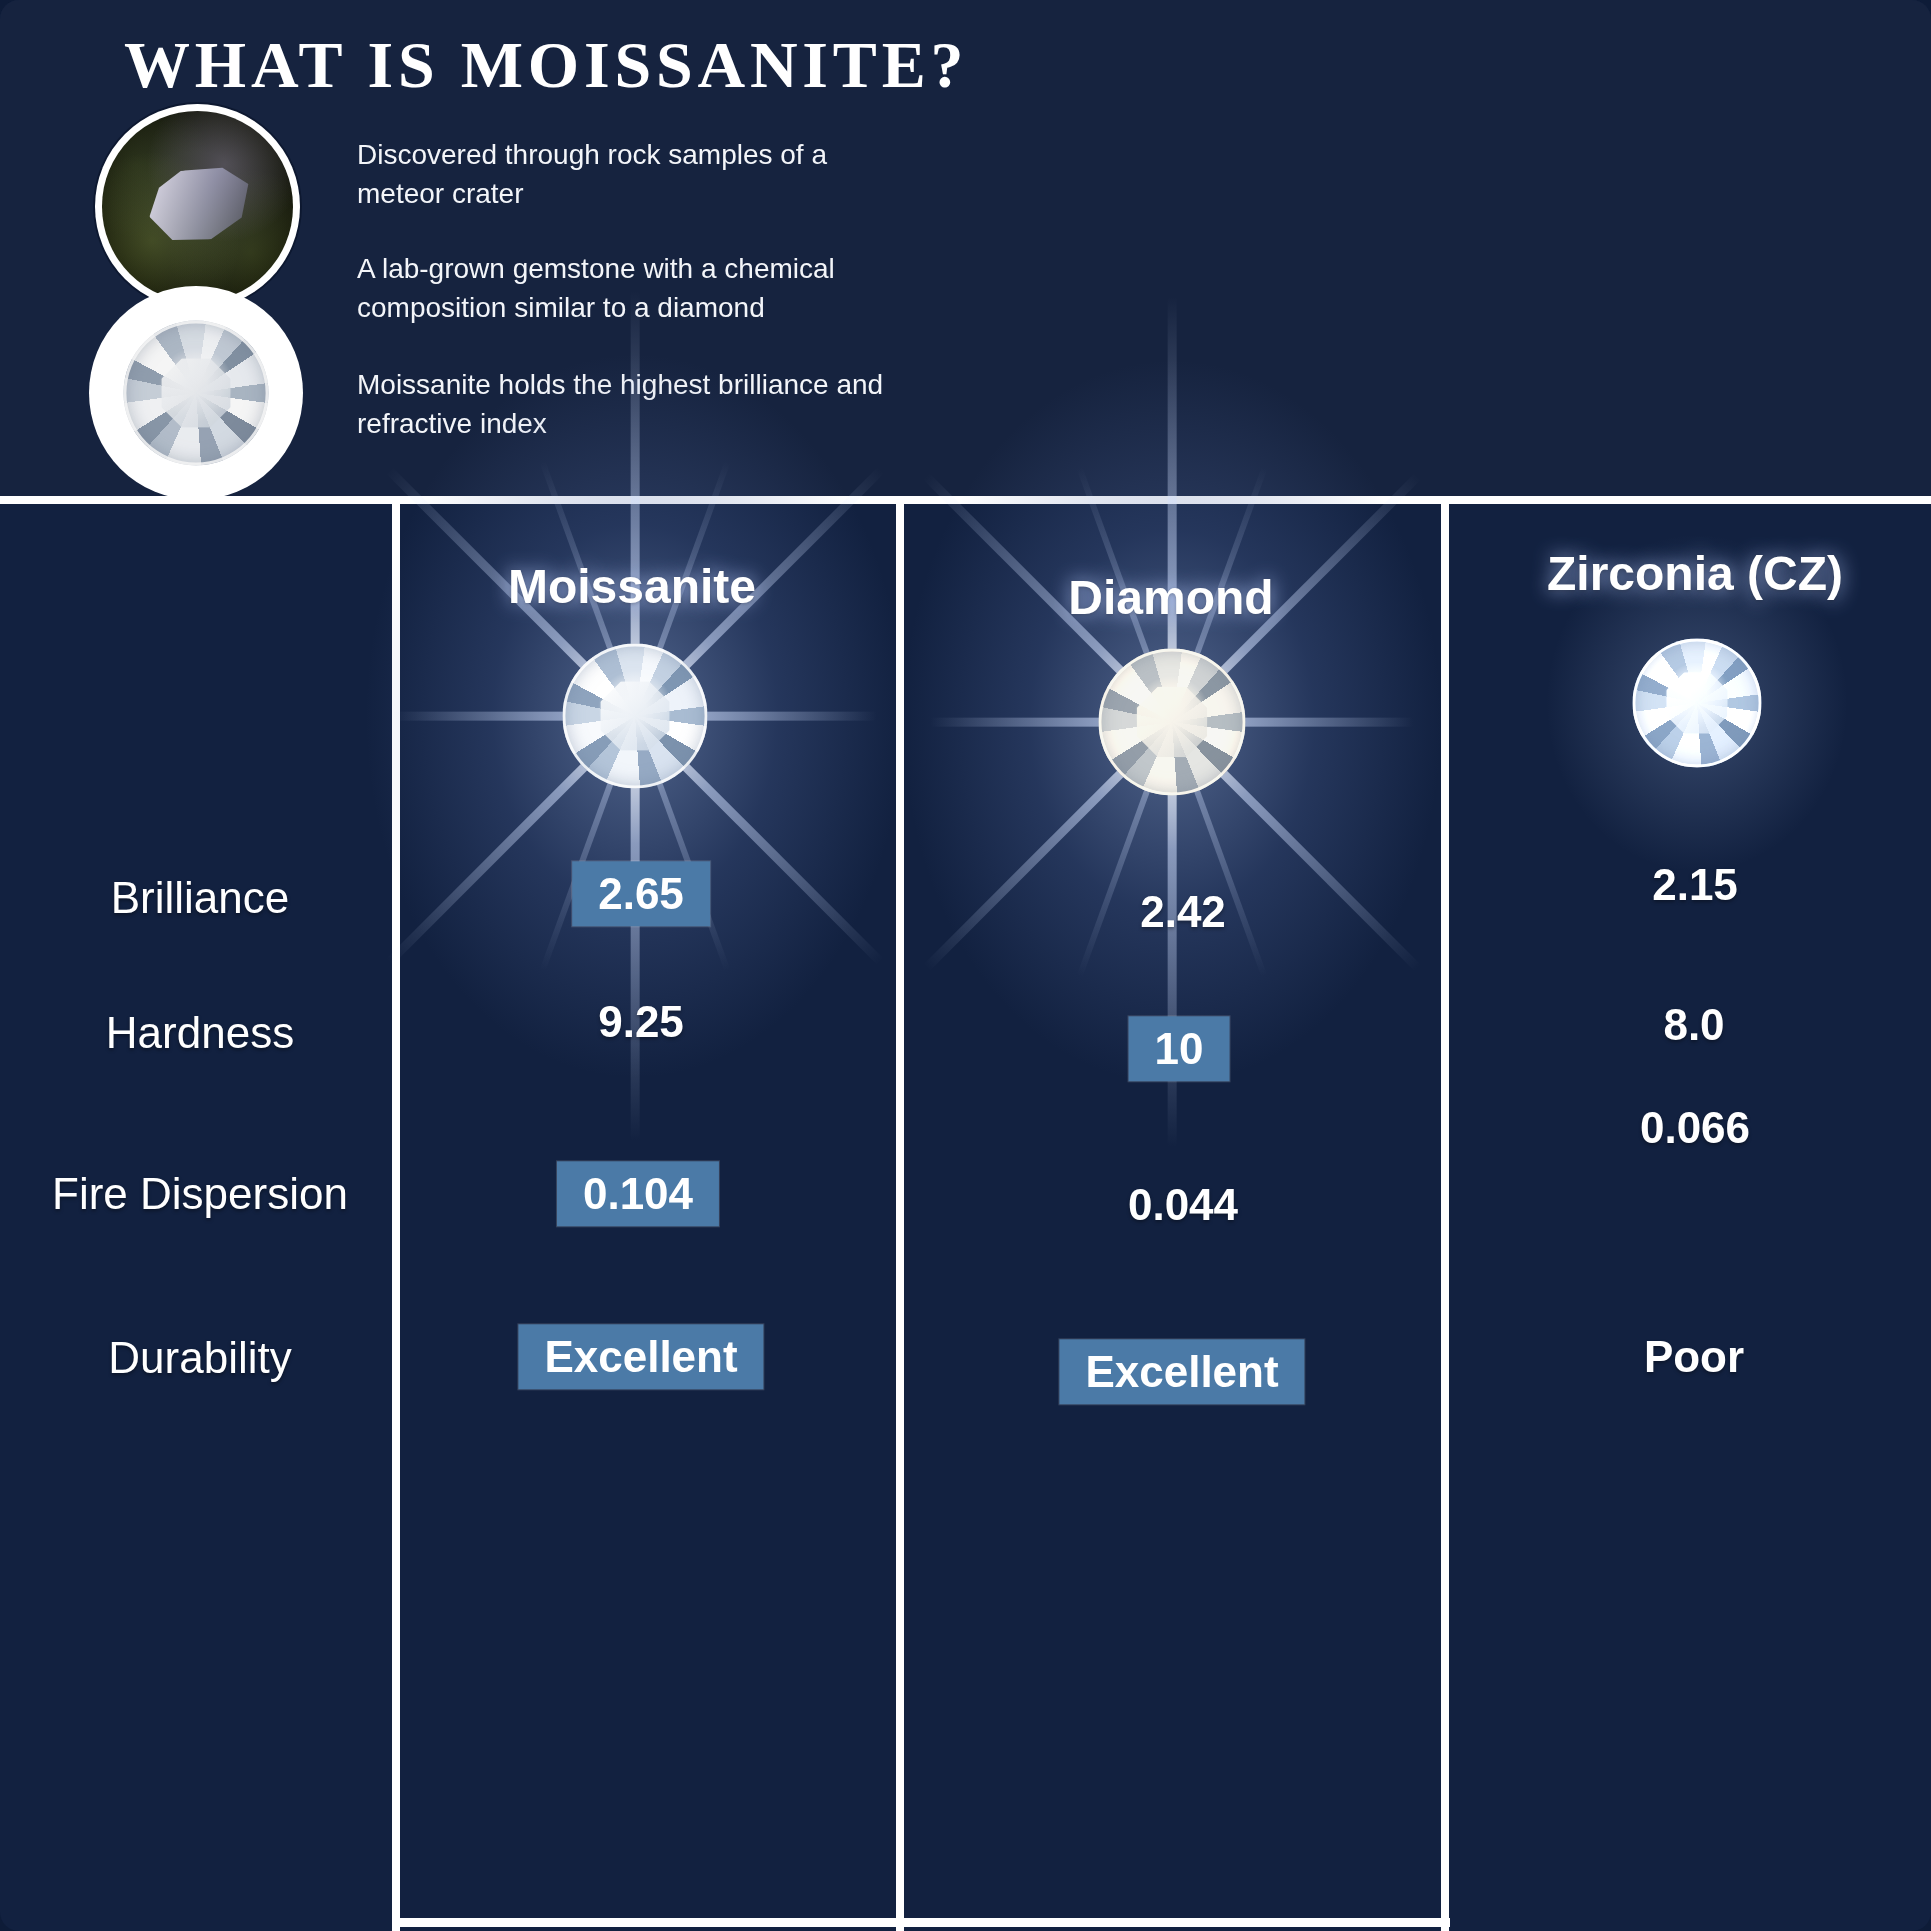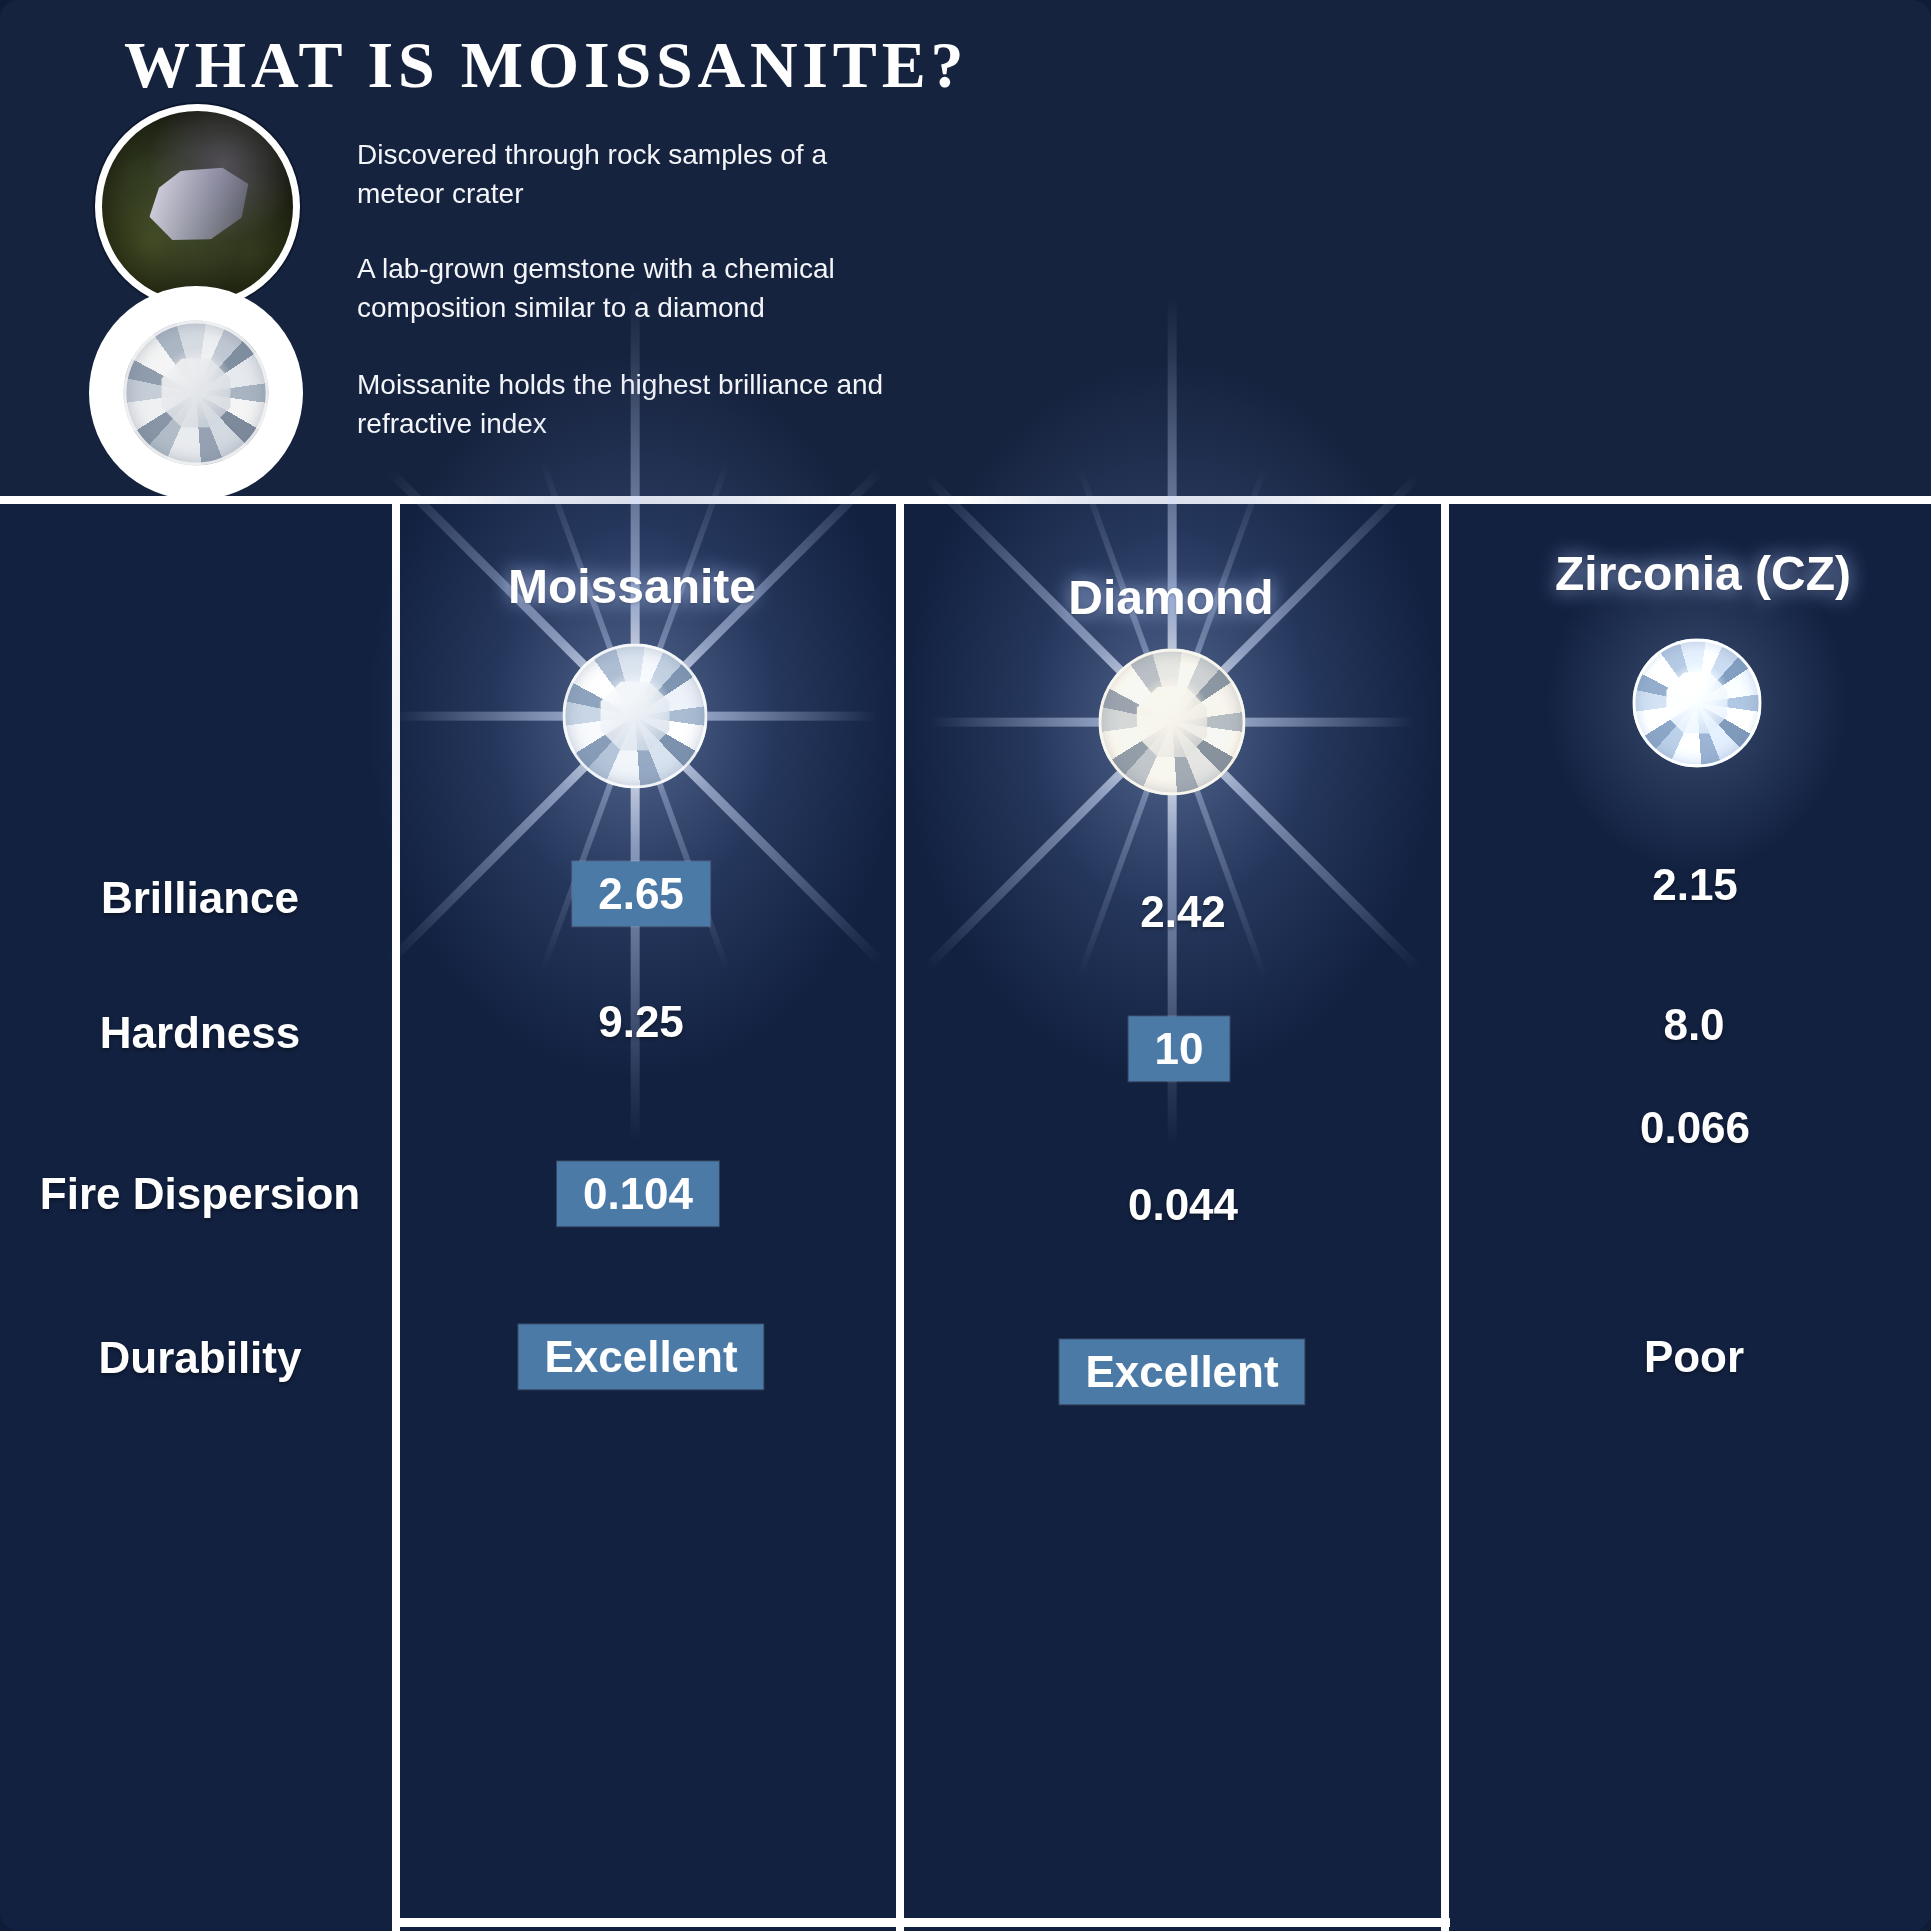--- a/index.html
+++ b/index.html
@@ -67,21 +67,21 @@
         rgba(255,255,255,.95) 50%, rgba(208,223,255,.55) 65%, rgba(255,255,255,0) 100%);}
   .rv {height:850px;transform:translate(-50%,-50%);}
   .rh {height:483px;transform:translate(-50%,-50%) rotate(90deg);}
   .rd1{height:695px;transform:translate(-50%,-50%) rotate(45deg);}
   .rd2{height:695px;transform:translate(-50%,-50%) rotate(135deg);}
   .rt1{height:541px;width:5.8px;opacity:.65;transform:translate(-50%,-50%) rotate(20deg);}
   .rt2{height:541px;width:5.8px;opacity:.65;transform:translate(-50%,-50%) rotate(160deg);}
 
   .colhead{position:absolute;transform:translate(-50%,-50%);font-weight:bold;font-size:48px;
      white-space:nowrap;text-shadow:0 0 19.3px rgba(185,205,255,.85),0 1.9px 3.9px rgba(0,0,0,.35);}
-  .rowlabel{position:absolute;transform:translate(-50%,-50%);font-weight:bold;font-size:44px;
+  .rowlabel{position:absolute;transform:translate(-50%,-50%);font-weight:normal;font-size:44px;
      white-space:nowrap;text-shadow:0 1.9px 3.9px rgba(0,0,0,.4);}
   .cell{position:absolute;transform:translate(-50%,-50%);font-weight:bold;font-size:44px;
      white-space:nowrap;text-shadow:0 1.9px 3.9px rgba(0,0,0,.35);}
   .hl{background:#4b7aa7;padding:7.7px 26px;text-shadow:none;
       box-shadow:0 0 0 1px rgba(255,255,255,.15);}
 </style>
 </head>
 <body>
 
 <div class="canvas">
@@ -130,21 +130,21 @@
     <div class="ray rd2"></div>
     <div class="ray rt1"></div>
     <div class="ray rt2"></div>
   </div>
   <div class="sparkle" style="left:1697px;top:703px;">
     <div class="glow-soft"></div>
   </div>
 
   <div class="colhead" style="left:632px;top:586px;">Moissanite</div>
   <div class="colhead" style="left:1171px;top:597px;">Diamond</div>
-  <div class="colhead" style="left:1695px;top:573px;margin-left:8px;">Zirconia (CZ)</div>
+  <div class="colhead" style="left:1695px;top:573px;">Zirconia (CZ)</div>
 
   <div class="gem" style="left:635px;top:716px;width:145px;height:145px;"></div>
   <div class="gem gem-warm" style="left:1172px;top:722px;width:147px;height:147px;"></div>
   <div class="gem gem-cool" style="left:1697px;top:703px;width:129px;height:129px;"></div>
 
   <div class="rowlabel" style="left:200px;top:898px;">Brilliance</div>
   <div class="rowlabel" style="left:200px;top:1033px;">Hardness</div>
   <div class="rowlabel" style="left:200px;top:1194px;">Fire Dispersion</div>
   <div class="rowlabel" style="left:200px;top:1358px;">Durability</div>
 

